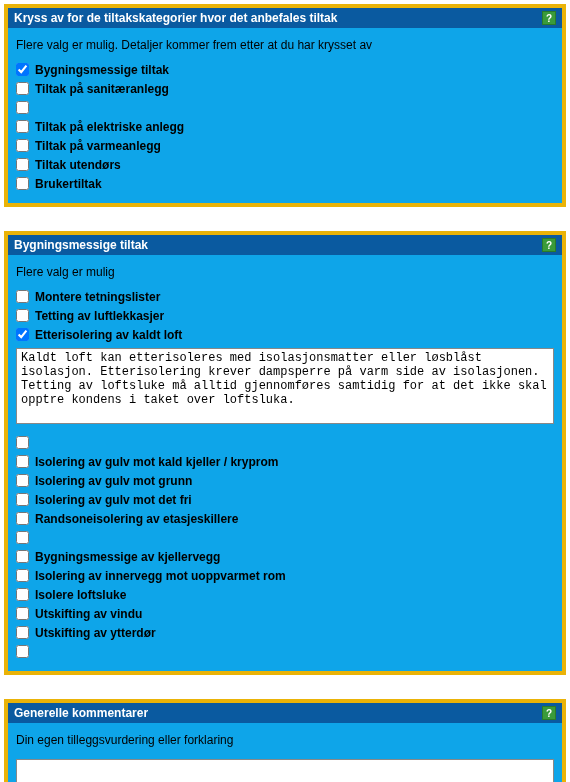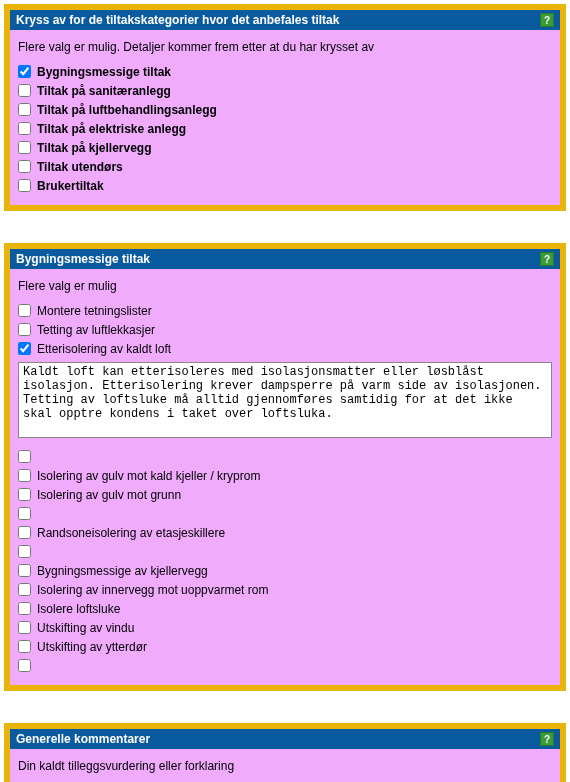--- a/index.html
+++ b/index.html
@@ -6,23 +6,23 @@
   body {
     margin: 0;
     padding: 4px;
     font-family: Arial, Helvetica, sans-serif;
     font-size: 12px;
     background: #fff;
     color: #000;
     width: 570px;
   }
   .panel {
-    border: 6px solid #eab308;
-    margin-bottom: 32px;
-    background: #f0abfc;
+    border: 4px solid #eab308;
+    margin-bottom: 24px;
+    background: #0ea5e9;
   }
   .panel-header {
     background: #0a5aa0;
     color: #fff;
     font-weight: bold;
     font-size: 12px;
     padding: 3px 6px;
     display: flex;
     justify-content: space-between;
     align-items: center;
@@ -56,20 +56,21 @@
   .check-row.bold label {
     font-weight: bold;
   }
   .check-row input[type="checkbox"] {
     margin: 2px 2px 2px 0;
     width: 13px;
     height: 13px;
   }
   .check-row label {
     color: #000;
+    font-weight: bold;
   }
   textarea {
     width: 100%;
     resize: none;
     border: 1px solid #888;
     font-family: "Courier New", monospace;
     font-size: 12px;
     padding: 2px 4px;
     margin: 4px 0 6px 0;
     background: #fff;
@@ -93,29 +94,28 @@
         <div class="check-row bold">
           <input type="checkbox" checked="" style="">
           <label>Bygningsmessige tiltak</label>
         </div>
         <div class="check-row bold">
           <input type="checkbox" style="">
           <label>Tiltak på sanitæranlegg</label>
         </div>
         <div class="check-row bold">
           <input type="checkbox" style="">
-          <label>Tiltak på luftbehandlingsanlegg</label>
         </div>
         <div class="check-row bold">
           <input type="checkbox" style="">
           <label>Tiltak på elektriske anlegg</label>
         </div>
         <div class="check-row bold">
           <input type="checkbox" style="">
-          <label>Tiltak på kjellervegg</label>
+          <label>Tiltak på varmeanlegg</label>
         </div>
         <div class="check-row bold">
           <input type="checkbox" style="">
           <label>Tiltak utendørs</label>
         </div>
         <div class="check-row bold">
           <input type="checkbox" style="">
           <label>Brukertiltak</label>
         </div>
       </div>
@@ -151,20 +151,21 @@
         <div class="check-row">
           <input type="checkbox" style="">
           <label>Isolering av gulv mot kald kjeller / kryprom</label>
         </div>
         <div class="check-row">
           <input type="checkbox" style="">
           <label>Isolering av gulv mot grunn</label>
         </div>
         <div class="check-row">
           <input type="checkbox" style="">
+          <label>Isolering av gulv mot det fri</label>
         </div>
         <div class="check-row">
           <input type="checkbox" style="">
           <label>Randsoneisolering av etasjeskillere</label>
         </div>
         <div class="check-row">
           <input type="checkbox" style="">
         </div>
         <div class="check-row">
           <input type="checkbox" style="">
@@ -192,16 +193,16 @@
       </div>
   </div>
 </div>
 
 <div class="panel">
   <div class="panel-header">
     <span>Generelle kommentarer</span>
     <span class="help-icon">?</span>
   </div>
   <div class="panel-body">
-    <div class="hint">Din kaldt tilleggsvurdering eller forklaring</div>
+    <div class="hint">Din egen tilleggsvurdering eller forklaring</div>
     <textarea rows="4" class="sans" id="comments-ta" style=""></textarea>
   </div>
 </div>
 
 </body></html>

